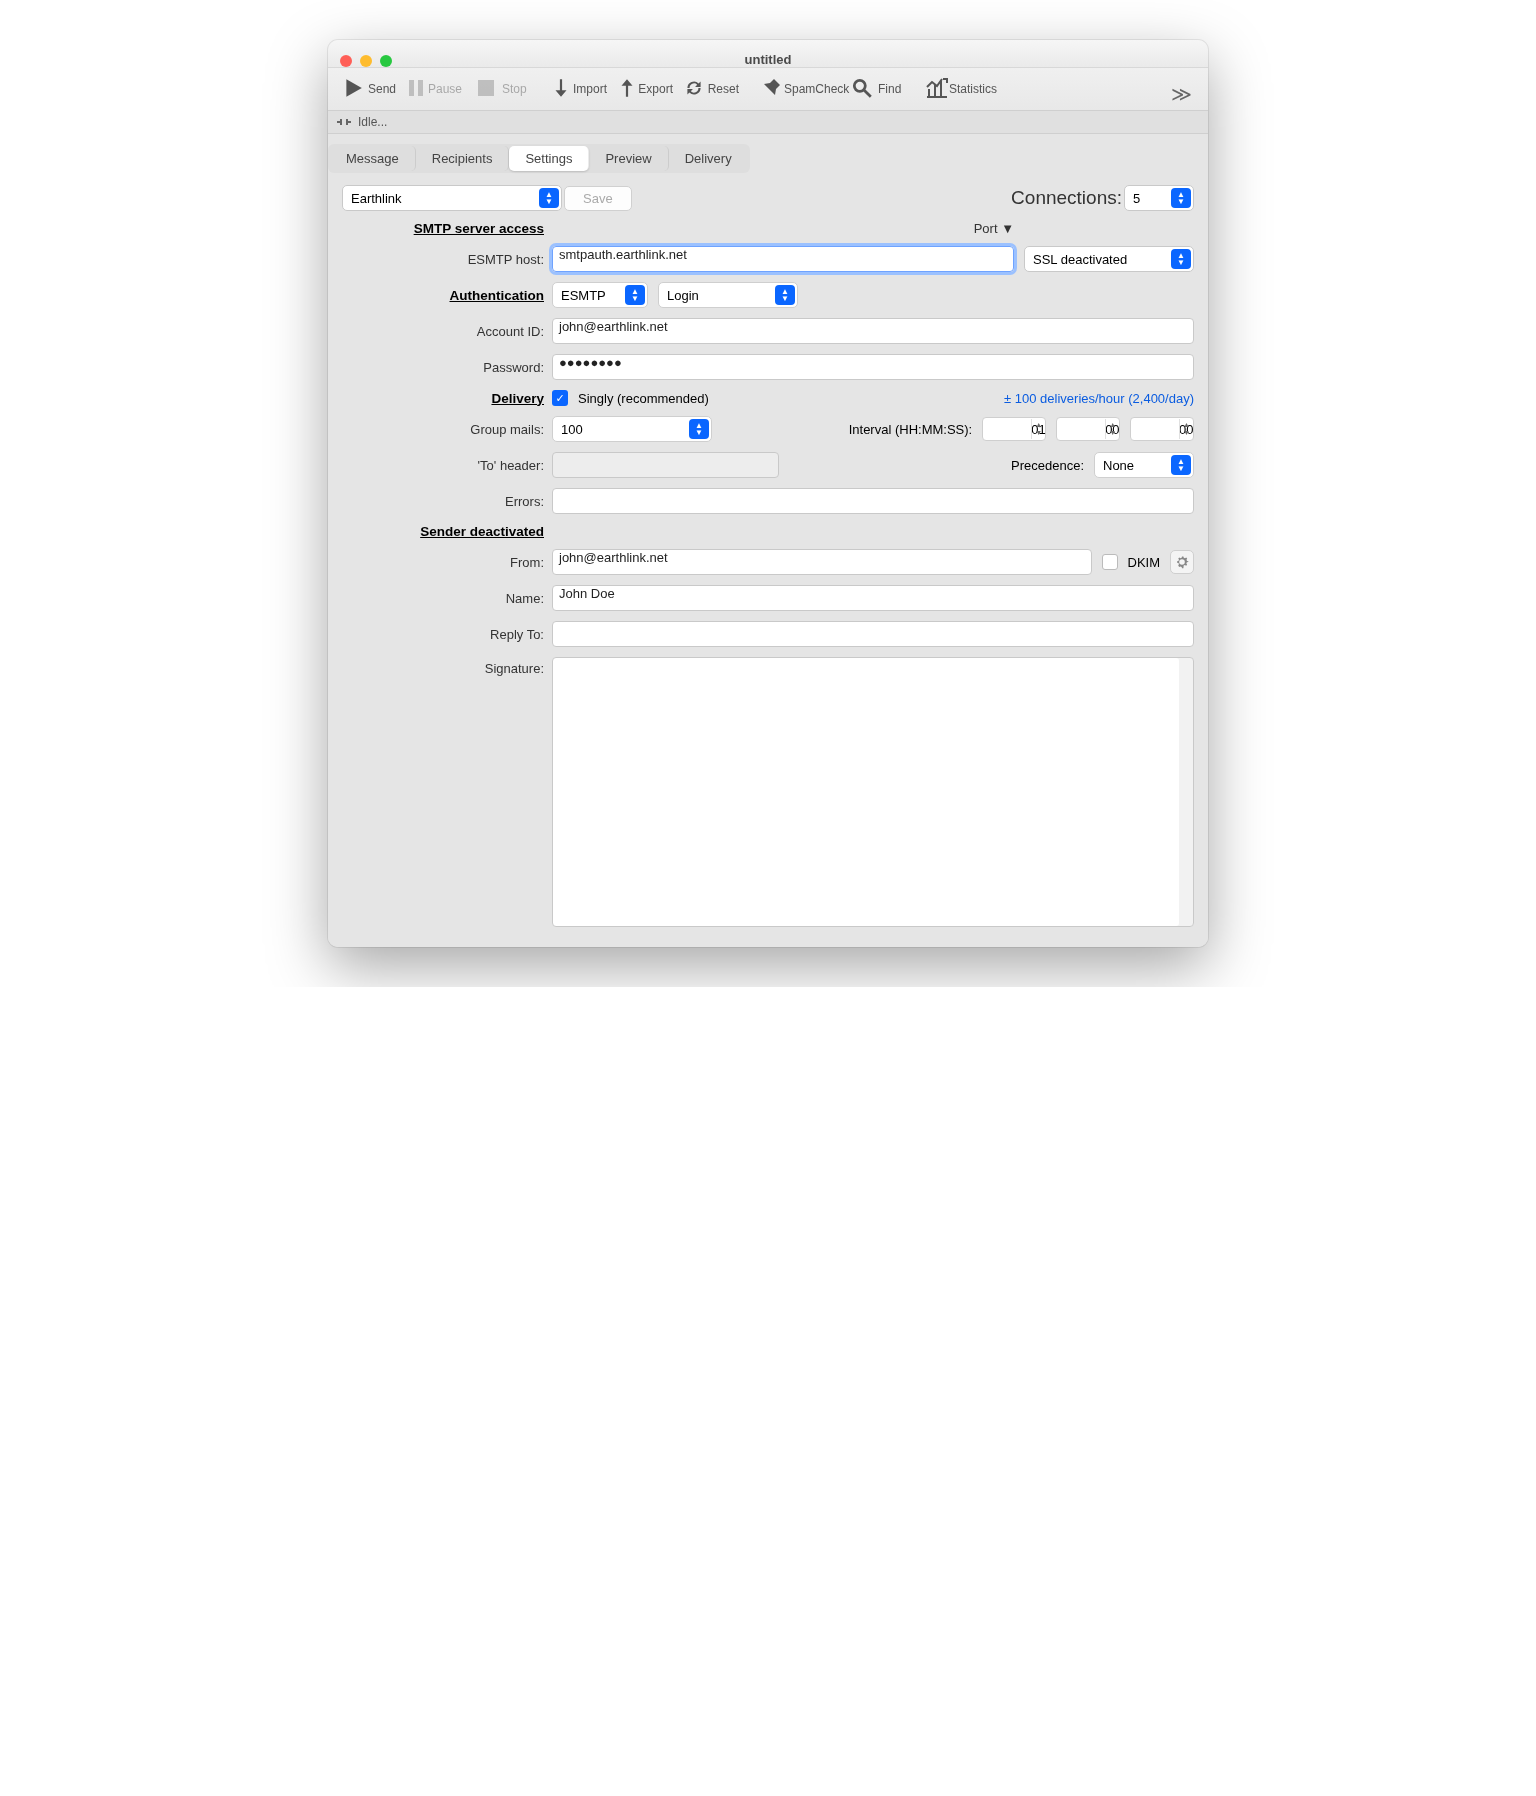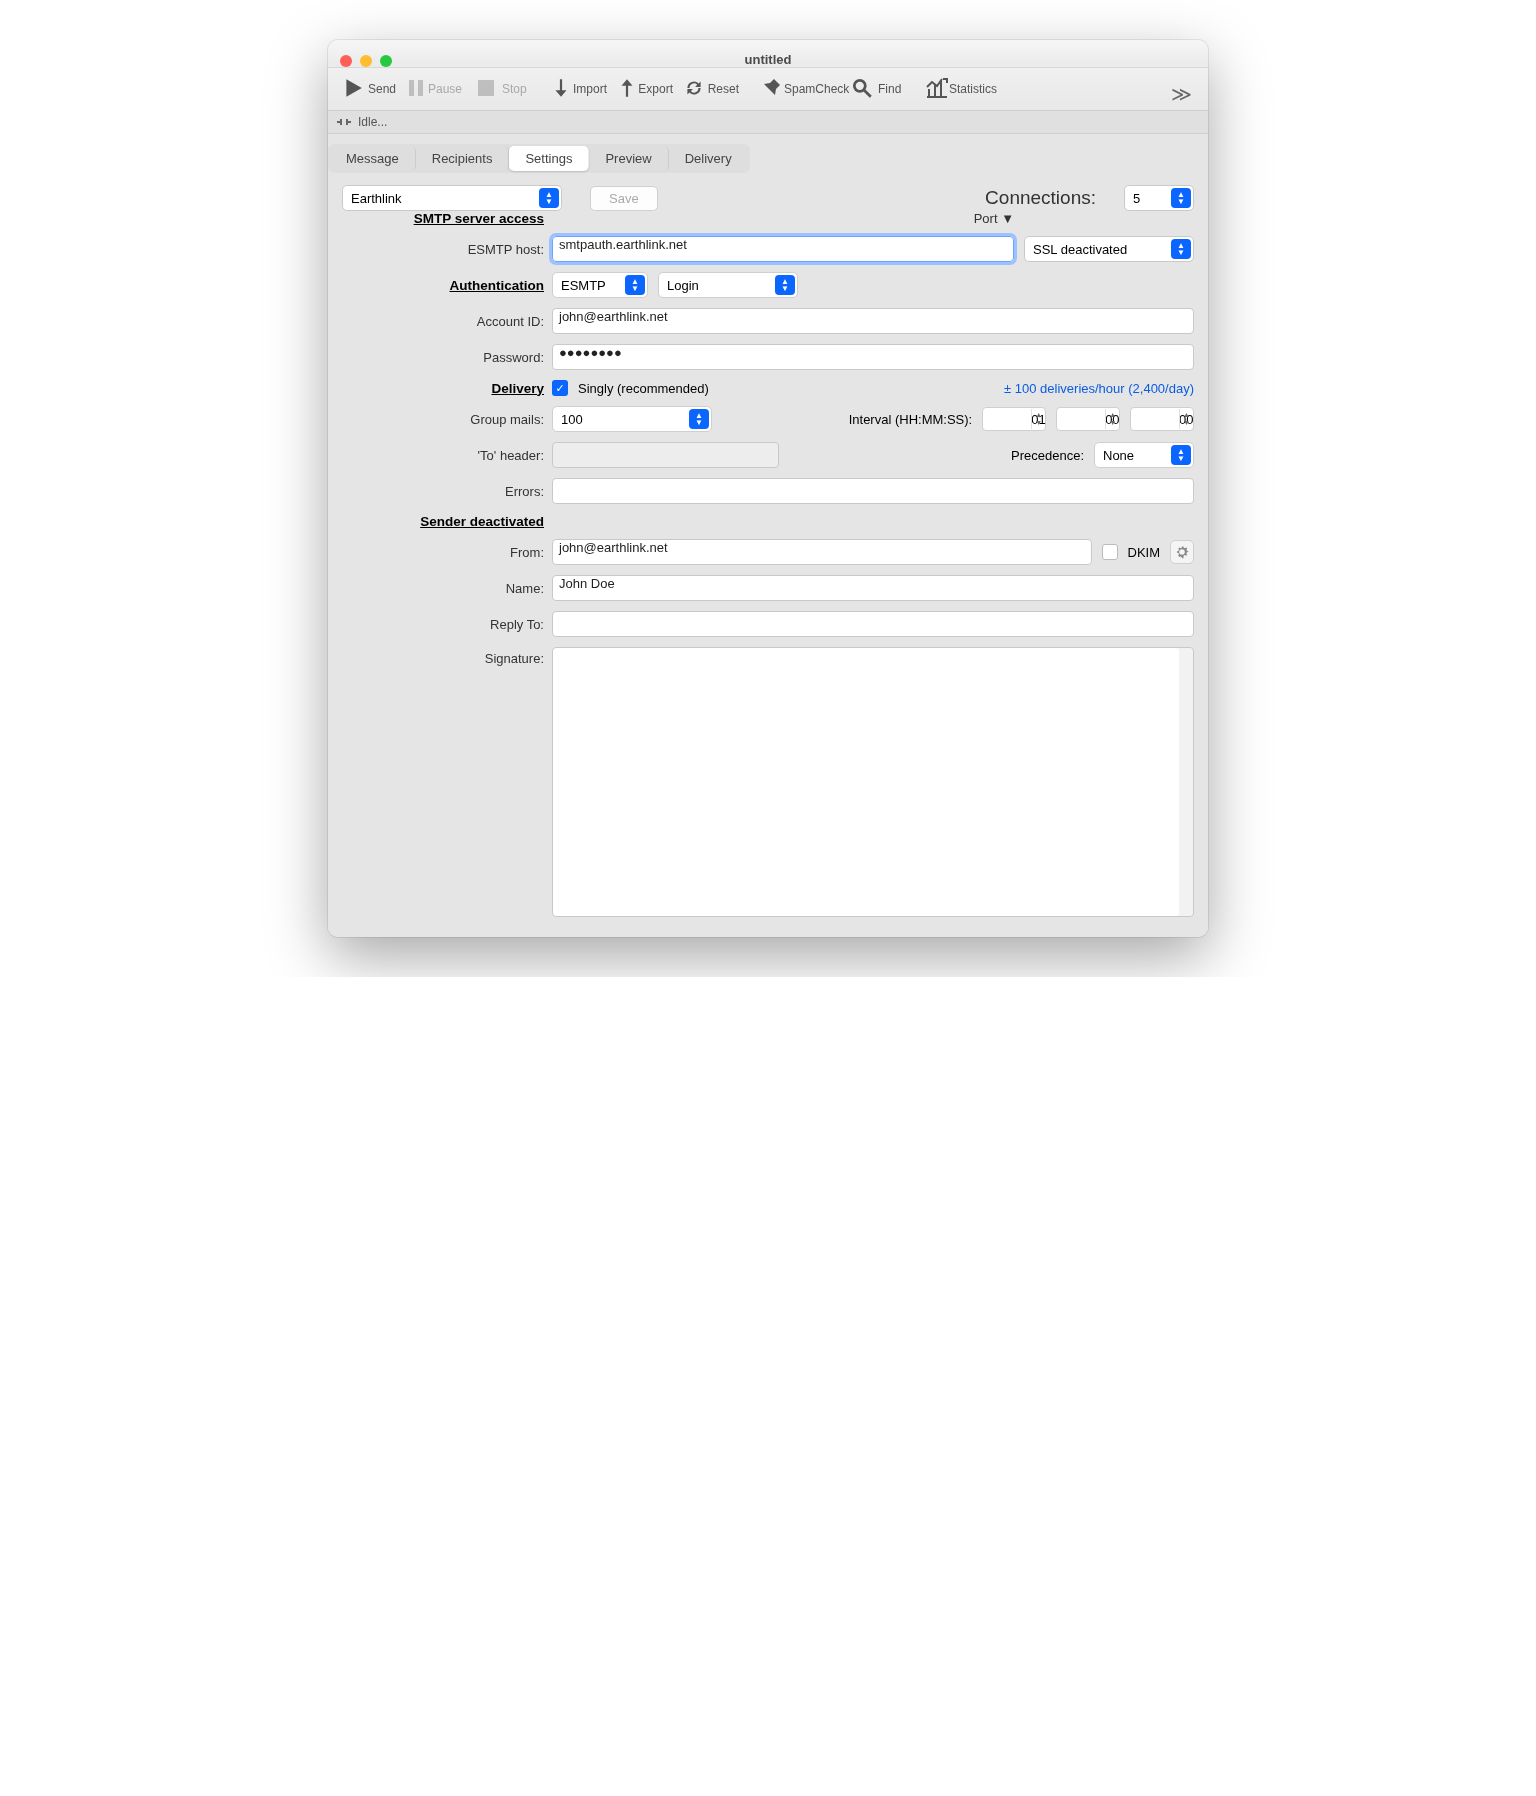--- a/index.html
+++ b/index.html
@@ -52,21 +52,21 @@
   background:#e5e5e5;
 }
 .seg { display:flex; background:#dedede; border-radius:6px; padding:2px; }
 .seg .tab {
   padding:5px 16px; font-size:13px; color:#444; border-radius:5px; cursor:default;
   border-right:1px solid rgba(0,0,0,.08);
 }
 .seg .tab:last-child{border-right:none;}
 .seg .tab.active { background:#fff; box-shadow:0 1px 2px rgba(0,0,0,.15);}
 .content { background:#e5e5e5; padding:4px 14px 20px; }
-.toprow{ display:flex; align-items:center; gap:28px; justify-content:center;}
+.toprow{ display:flex; align-items:center; gap:2px; margin-bottom:10px;justify-content:center;}
 .mac-select{
   background:#fff; border:1px solid #c9c9c9; border-radius:5px; height:26px;
   display:flex; align-items:center; padding:0 28px 0 8px; position:relative; font-size:13px;
 }
 .mac-select .chev, .blue-chev {
   position:absolute; right:2px; top:2px; bottom:2px; width:20px;
   background:#0a66ff; border-radius:4px; display:flex; flex-direction:column;
   align-items:center; justify-content:center; color:#fff; font-size:8px; line-height:7px;
 }
 .mac-btn{

